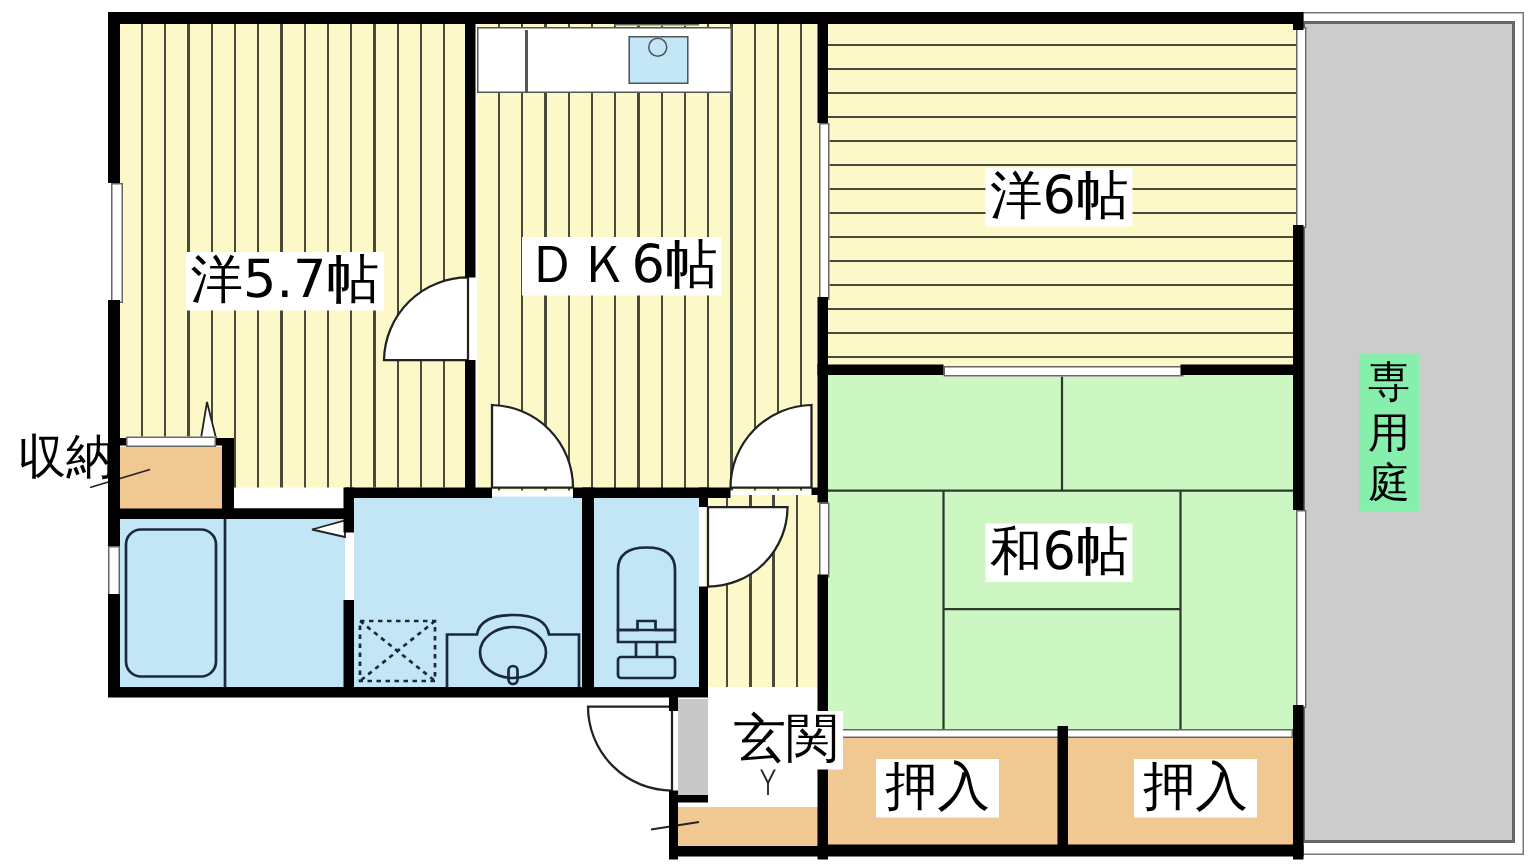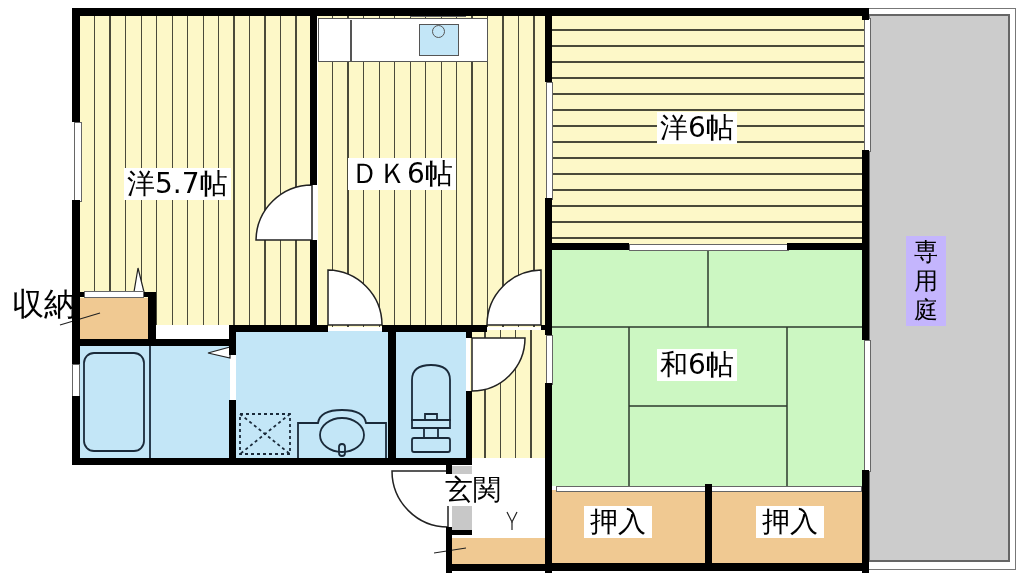--- a/index.html
+++ b/index.html
@@ -8,24 +8,24 @@
   .abs { position: absolute; box-sizing: border-box; }
   .wall { position: absolute; background: #000; }
   .vstripe { background-color: #fdf8c8;
     background-image: repeating-linear-gradient(90deg, transparent 0, transparent 14px, #4a4a3a 14px, #4a4a3a 15.5px); }
   .hstripe { background-color: #fdf8c8;
     background-image: repeating-linear-gradient(180deg, transparent 0, transparent 14.5px, #4a4a3a 14.5px, #4a4a3a 16px); }
   .tatami { background: #ccf7c2; }
   .wet { background: #c3e6f7; }
   .closet { background: #f0c992; }
   .garden { background: #cccccc; border: 2px solid #666; }
-  .label { position: absolute; background: #fff; color: #000; font-size: 28px; line-height: 1;
+  .label { position: absolute; background: #fff; color: #000; font-size: 35px; line-height: 1;
            padding: 2px 3px; white-space: nowrap; }
   .label-plain { position: absolute; color: #000; font-size: 30px; line-height: 1.1; white-space: nowrap; text-align: right; }
-  .vlabel { position: absolute; background: #c4b5fd; color: #000; font-size: 24px; line-height: 1.2;
+  .vlabel { position: absolute; background: #86efac; color: #000; font-size: 28px; line-height: 1.2;
             width: 40px; text-align: center; padding: 2px 0; }
   .window { position: absolute; background: #fff; border: 1px solid #666; }
   svg { position: absolute; overflow: visible; }
 </style>
 </head>
 <body>
 
 <div class="abs vstripe" style="left:80px;top:15px;width:232px;height:310px;"></div>
 
 <div class="abs vstripe" style="left:318px;top:15px;width:228px;height:312px;"></div>
@@ -173,21 +173,21 @@
 
 <div class="wall" style="left:446px;top:462px;width:6px;height:12px;"></div>
 <div class="wall" style="left:446px;top:527px;width:6px;height:46px;"></div>
 <div class="wall" style="left:446px;top:564px;width:106px;height:7px;"></div>
 <div class="wall" style="left:452px;top:530px;width:20px;height:5px;"></div>
 
 <div class="label" style="left:124px;top:168px;">洋5.7帖</div>
 <div class="label" style="left:348px;top:158px;">ＤＫ6帖</div>
 <div class="label" style="left:657px;top:112px;">洋6帖</div>
 <div class="label" style="left:657px;top:349px;background:#fff;">和6帖</div>
-<div class="label" style="left:442px;top:474px;">玄関</div>
+<div class="label" style="left:486px;top:474px;">玄関</div>
 <div class="label" style="left:584px;top:506px;padding:2px 6px;">押入</div>
 <div class="label" style="left:756px;top:506px;padding:2px 6px;">押入</div>
 <div class="vlabel" style="left:906px;top:236px;">
   <span style="display:block;width:34px;margin:0 auto;word-break:break-all;line-height:1.2;">専用庭</span>
 </div>
 <div class="label-plain" style="left:12px;top:286px;width:36px;font-size:32px;">
   <span style="display:block;width:34px;word-break:break-all;line-height:1.15;">収納</span>
 </div>
 
 </body></html>

